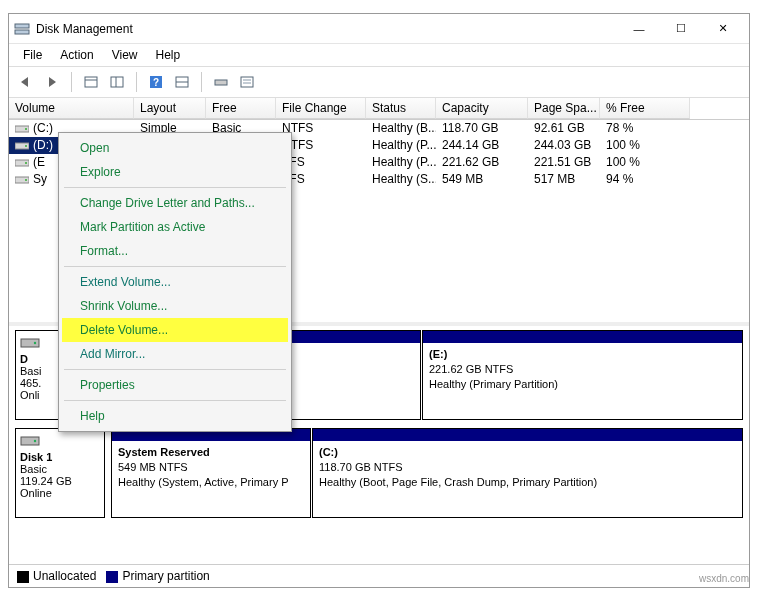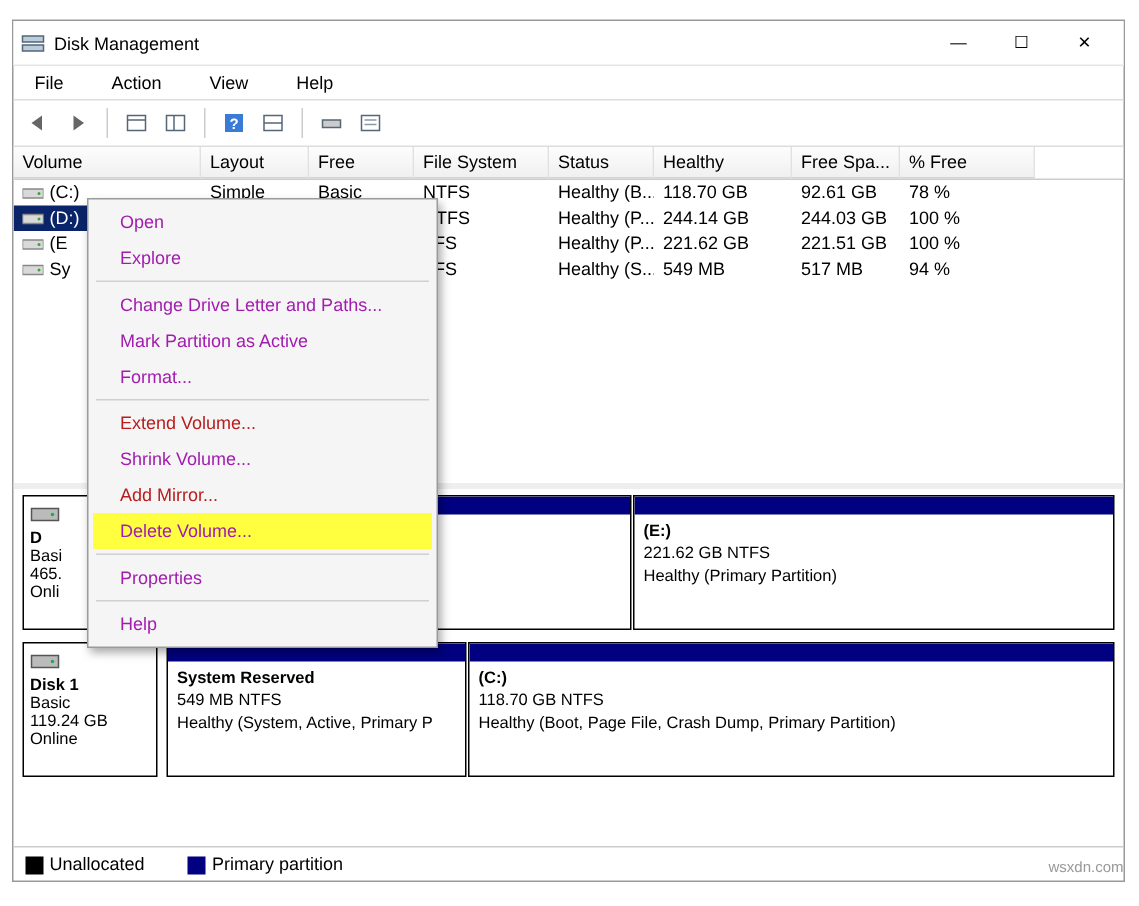--- a/index.html
+++ b/index.html
@@ -28,21 +28,21 @@
     align-items: center;
     height: 30px;
     padding: 0 5px;
     background: #fff;
     border-bottom: 1px solid #e5e5e5;
   }
   .titlebar .icon { width: 16px; height: 16px; margin-right: 6px; display:flex;align-items:center;justify-content:center;}
   .title-text { flex: 1; font-size: 12px; }
   .win-btns { display: flex; }
   .win-btn { width: 42px; height: 28px; display:flex;align-items:center;justify-content:center; font-family: "Segoe UI Symbol", sans-serif; font-size:11px;}
-  .menubar { display:flex; padding: 2px 6px; gap:16px; border-bottom:1px solid #ddd;}
+  .menubar { display:flex; padding: 2px 6px; gap:2px; border-bottom:1px solid #ddd;}
   .menubar span { padding: 2px 8px; }
   .toolbar { display:flex; align-items:center; padding:4px 6px; gap:4px; border-bottom:1px solid #ddd;}
   .tb-btn { width:22px; height:22px; display:flex;align-items:center;justify-content:center; border:1px solid transparent;}
   .tb-sep { width:1px; height:20px; background:#ccc; margin:0 4px;}
   .content { flex:1; display:flex; flex-direction:column; overflow:hidden; }
   .grid-area { flex:0 0 228px; border-bottom: 4px solid #eee; overflow:hidden; position:relative;}
   .grid-header { display:flex; background:#fff; border-bottom:1px solid #ccc;}
   .gh-cell { font-size:12px; padding:3px 6px; border-right:1px solid #e1e1e1; background:linear-gradient(#fdfdfd,#f0f0f0); border-bottom:1px solid #d4d4d4; white-space:nowrap; overflow:hidden;}
   .grid-body { }
   .grid-row { display:flex; height:17px; }
@@ -53,35 +53,35 @@
 
   .graphical { flex:1; padding:4px 6px 4px 6px; overflow:hidden; display:flex;flex-direction:column;gap:8px;}
   .disk-row { display:flex; gap:6px; height:90px;}
   .disk-head { width:90px; border:1px solid #000; display:flex;flex-direction:column; padding:4px; font-size:11px;}
   .disk-icon{font-size:16px; margin-bottom:2px;}
   .disk-body { flex:1; display:flex; gap:1px;}
   .part { border:1px solid #000; flex:1; display:flex;flex-direction:column; font-size:11px; overflow:hidden;}
   .part-bar{height:12px;background:#000080; flex:0 0 12px;}
   .part-txt{padding:4px 6px; line-height:1.35;}
 
-  .legend { border-top:1px solid #ccc; padding:4px 8px; display:flex; gap:29px;}
+  .legend { border-top:1px solid #ccc; padding:4px 8px; display:flex; gap:10px;}
   .lg-sw{display:inline-block;width:12px;height:12px;margin-right:4px;vertical-align:middle;}
 
   .ctx-menu {
     position:absolute;
     left:58px; top:132px;
     width:234px;
     background:#f5f5f5;
     border:1px solid #9b9b9b;
     box-shadow:2px 3px 6px rgba(0,0,0,.35);
     padding:3px;
     z-index:50;
   }
-  .ctx-item{padding:5px 18px;font-size:12px;color:#a21caf;}
-  .ctx-item.disabled{color:#b91c1c;}
+  .ctx-item{padding:5px 18px;font-size:12px;color:#15803d;}
+  .ctx-item.disabled{color:#0f766e;}
   .ctx-item.highlight{background:#ffff40;}
   .ctx-sep{height:1px;background:#d0d0d0;margin:3px 2px;}
 
   .watermark{position:absolute;right:10px;bottom:20px;font-size:10px;color:#999;}
   svg{display:block;}
 </style>
 </head>
 <body>
 
 <div class="window">
@@ -159,24 +159,24 @@
       </div>
   </div>
 
   <div class="content">
 
     <div class="grid-area">
       <div class="grid-header">
         <div class="gh-cell col-vol">Volume</div>
         <div class="gh-cell col-lay">Layout</div>
         <div class="gh-cell col-typ">Free</div>
-        <div class="gh-cell col-fs">File System</div>
+        <div class="gh-cell col-fs">File Change</div>
         <div class="gh-cell col-sta">Status</div>
-        <div class="gh-cell col-cap">Healthy</div>
-        <div class="gh-cell col-free">Free Spa...</div>
+        <div class="gh-cell col-cap">Capacity</div>
+        <div class="gh-cell col-free">Page Spa...</div>
         <div class="gh-cell col-pf">% Free</div>
       </div>
       <div class="grid-body">
         <div class="grid-row">
           <div class="gd-cell col-vol"><span class="vol-icon"><svg width="14" height="12">
                   <rect x="0" y="3" width="14" height="6" fill="#d9d9d9" stroke="#888"></rect>
                   <circle cx="11" cy="6" r="1" fill="#3a3"></circle>
                 </svg></span><span>(C:)</span></div>
           <div class="gd-cell col-lay">Simple</div>
           <div class="gd-cell col-typ">Basic</div>
@@ -305,21 +305,21 @@
 <div class="ctx-menu">
   <div class="ctx-item">Open</div>
   <div class="ctx-item">Explore</div>
   <div class="ctx-sep"></div>
   <div class="ctx-item">Change Drive Letter and Paths...</div>
   <div class="ctx-item">Mark Partition as Active</div>
   <div class="ctx-item">Format...</div>
   <div class="ctx-sep"></div>
   <div class="ctx-item disabled">Extend Volume...</div>
   <div class="ctx-item">Shrink Volume...</div>
+  <div class="ctx-item highlight">Delete Volume...</div>
   <div class="ctx-item disabled">Add Mirror...</div>
-  <div class="ctx-item highlight">Delete Volume...</div>
   <div class="ctx-sep"></div>
   <div class="ctx-item">Properties</div>
   <div class="ctx-sep"></div>
   <div class="ctx-item">Help</div>
 </div>
 
 <div class="watermark">wsxdn.com</div>
 
 </body></html>

